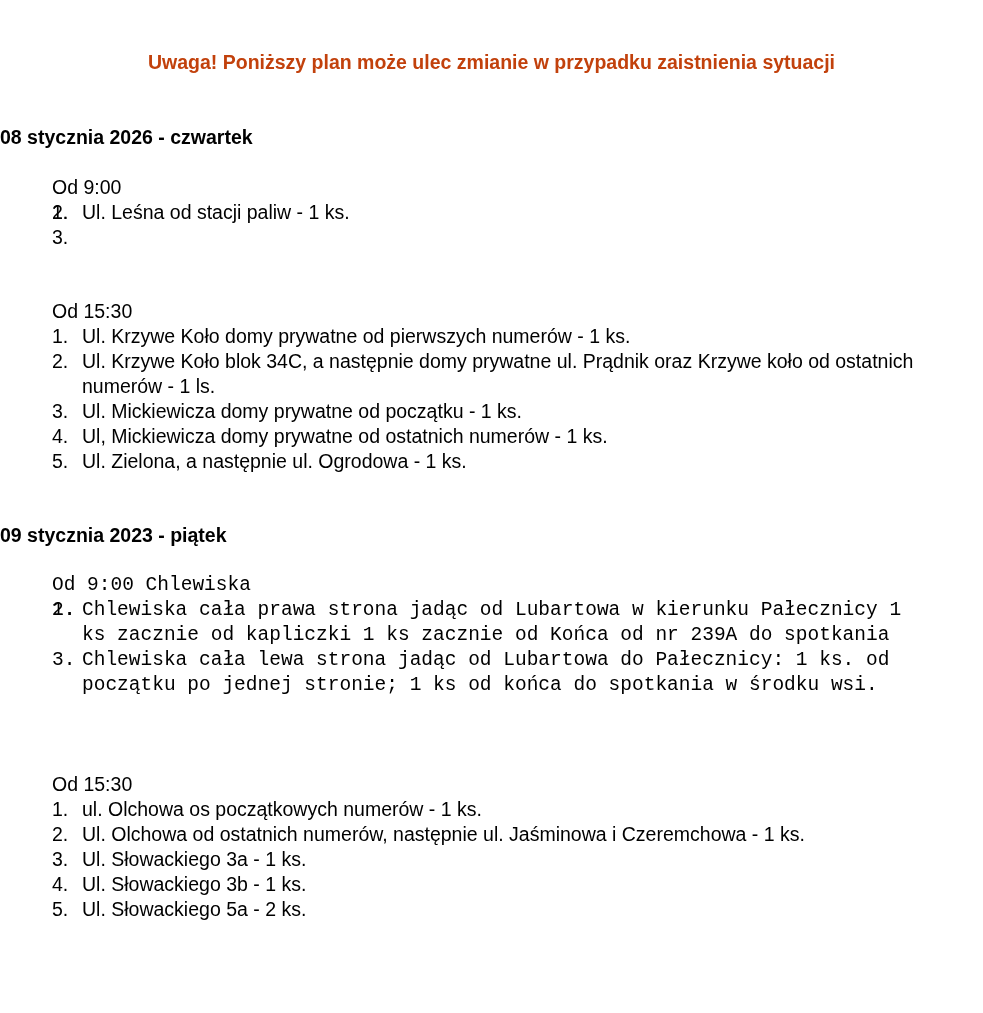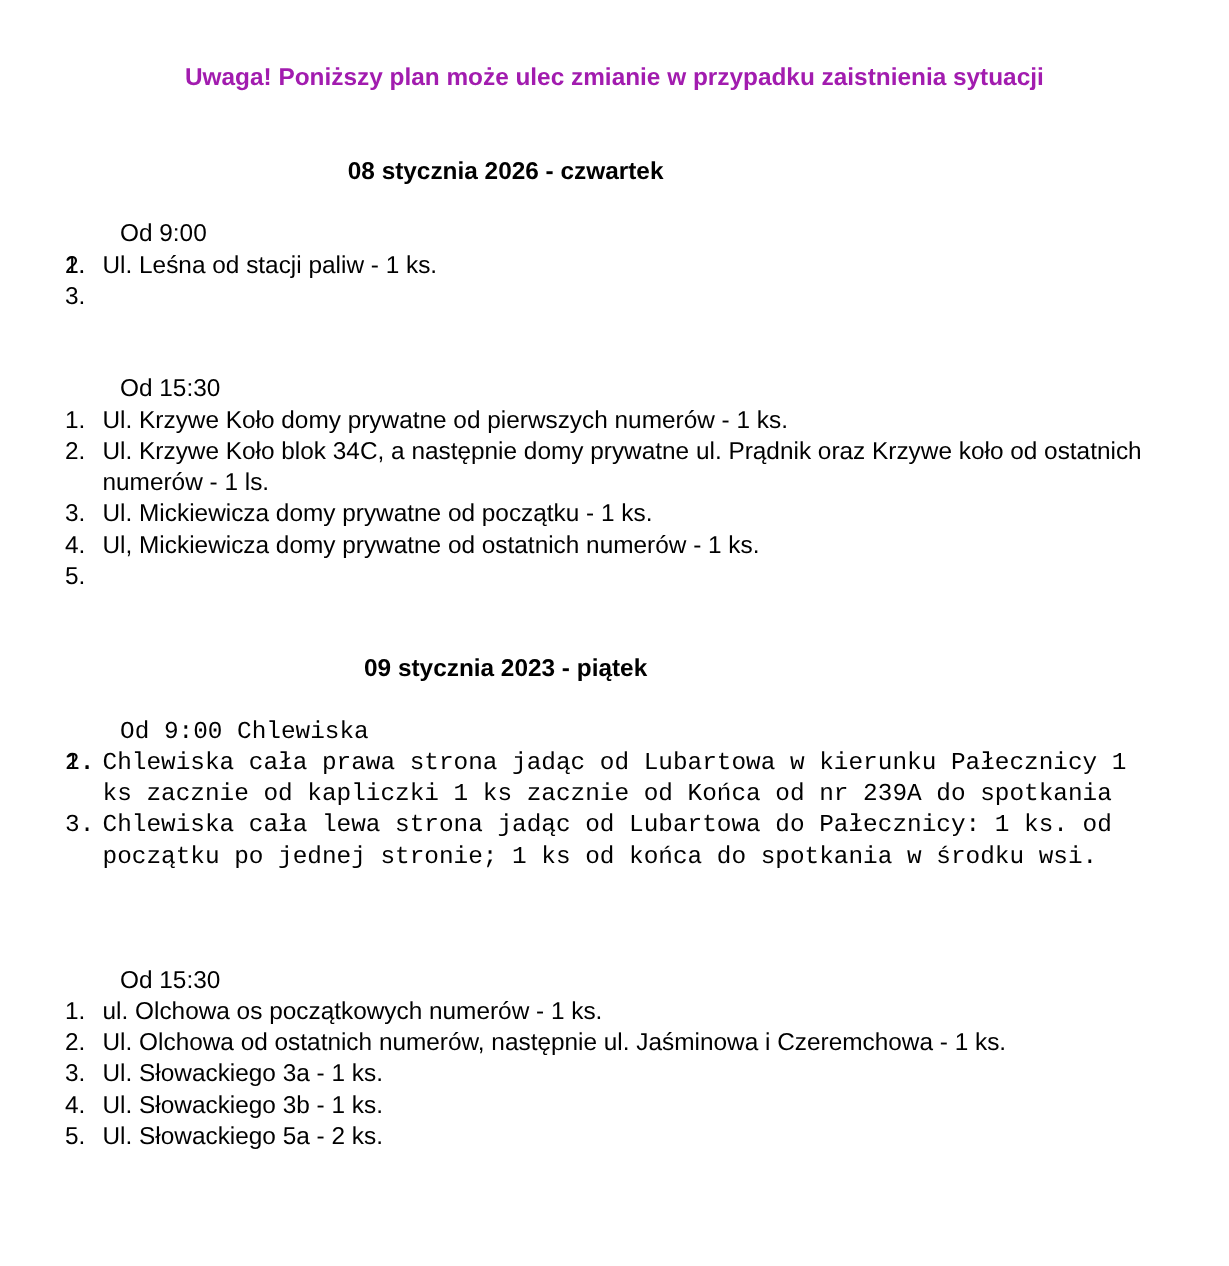--- a/index.html
+++ b/index.html
@@ -14,44 +14,42 @@
       font-family: "Liberation Sans", sans-serif;
       color: #000000;
       overflow: hidden;
     }
     .notice {
       position: absolute;
       left: 0;
       top: 50px;
       width: 983px;
       text-align: center;
-      color: #a21caf;
+      color: #c2410c;
       font-weight: bold;
       font-size: 19.5px;
       line-height: 25px;
     }
     .day-heading {
       position: absolute;
       left: 0;
       width: 809px;
-      text-align: center;
       font-weight: bold;
       font-size: 19.5px;
       line-height: 25px;
     }
     .section {
       position: absolute;
       left: 52px;
       width: 880px;
       font-size: 19.5px;
       line-height: 25px;
     }
     .section-title {
       display: block;
-      margin-left: 44px;
     }
     ol {
       margin: 0;
       padding: 0;
       list-style: none;
     }
     li {
       position: relative;
       padding-left: 30px;
     }
@@ -79,21 +77,21 @@
   </ol>
 </div>
 
 <div class="section" style="top:299px;">
   <span class="section-title">Od 15:30</span>
   <ol>
     <li><span class="num">1.</span><span>Ul. Krzywe Koło domy prywatne od pierwszych numerów - 1 ks.</span></li>
     <li><span class="num">2.</span><span>Ul. Krzywe Koło blok 34C, a następnie domy prywatne ul. Prądnik oraz Krzywe koło od ostatnich numerów - 1 ls.</span></li>
     <li><span class="num">3.</span><span>Ul. Mickiewicza domy prywatne od początku - 1 ks.</span></li>
     <li><span class="num">4.</span><span>Ul, Mickiewicza domy prywatne od ostatnich numerów - 1 ks.</span></li>
-    <li><span class="num">5.</span></li>
+    <li><span class="num">5.</span><span>Ul. Zielona, a następnie ul. Ogrodowa - 1 ks.</span></li>
   </ol>
 </div>
 
 <div class="day-heading" style="top:523px;">09 stycznia 2023 - piątek</div>
 
 <div class="section" style="top:573px;font-family:Liberation Mono, monospace;">
   <span class="section-title">Od 9:00 Chlewiska</span>
   <ol>
     <li><span class="num">1.</span></li>
     <li><span class="num">2.</span><span>Chlewiska cała prawa strona jadąc od Lubartowa w kierunku Pałecznicy 1 ks zacznie od kapliczki 1 ks zacznie od Końca od nr 239A do spotkania</span></li>

